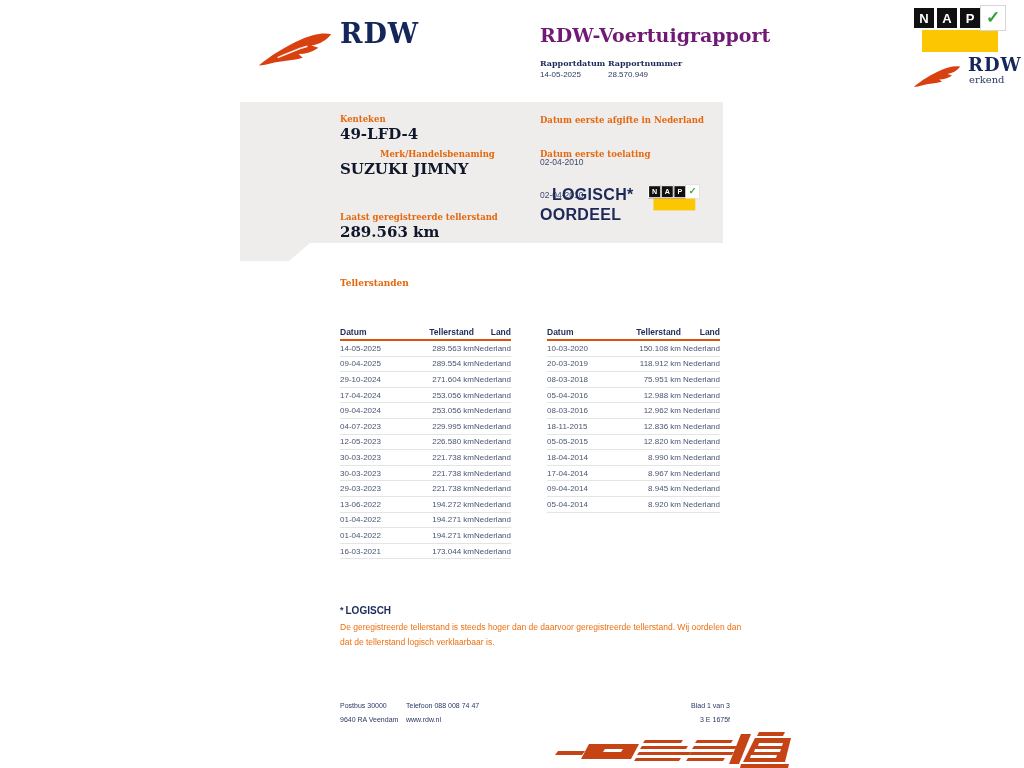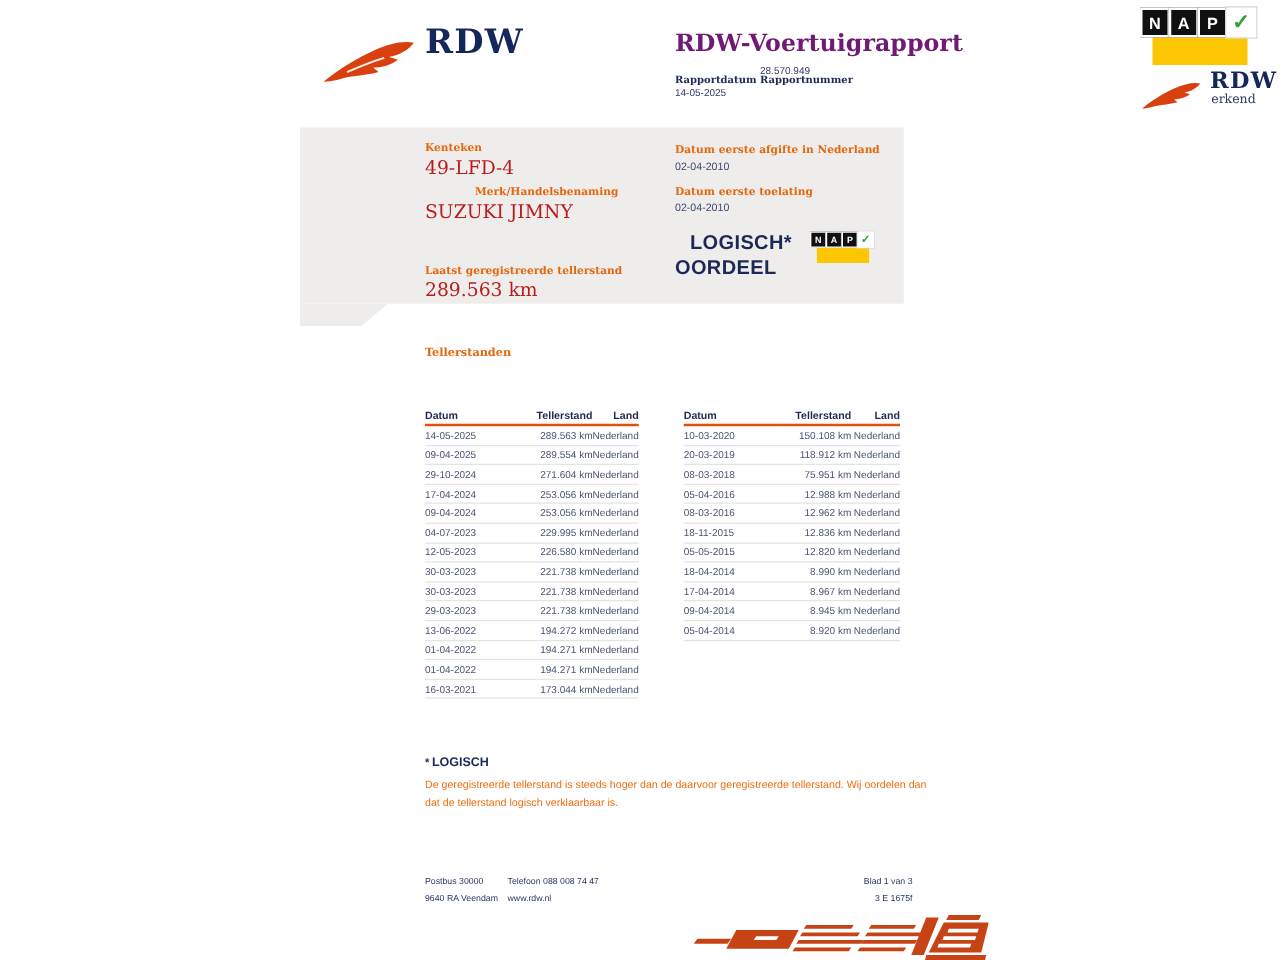--- a/index.html
+++ b/index.html
@@ -9,21 +9,21 @@
 
   
   .brand-feather{left:256px;top:24px;width:78px;height:46px;}
   .brand-text{left:340px;top:18px;font-family:"DejaVu Serif",serif;font-size:27px;
               font-weight:600;color:#15265B;letter-spacing:1px;}
   .report-title{left:540px;top:24px;font-family:"DejaVu Serif",serif;font-size:19px;
                 font-weight:700;color:#701a75;}
   .meta-label{font-family:"DejaVu Serif",serif;font-size:8px;font-weight:700;color:#1C2857;}
   .meta-value{font-size:8px;color:#2E3A66;}
   .meta-date-l{left:540px;top:58px;} .meta-date-v{left:540px;top:70px;}
-  .meta-num-l{left:608px;top:58px;}  .meta-num-v{left:608px;top:52px;text-align:center;}
+  .meta-num-l{left:608px;top:58px;}  .meta-num-v{left:608px;top:70px;text-align:center;}
 
   
   .nap{width:92px;height:54px;}
   .nap-big{left:912px;top:4px;}
   .nap-yellow{position:absolute;left:10px;top:17px;width:76px;height:31px;background:#FCC602;}
   .nap-sq{position:absolute;top:2px;width:20px;height:20px;background:#101010;
           border:2px solid #fff;color:#fff;font-weight:700;font-size:13px;
           display:flex;align-items:center;justify-content:center;}
   .nap-sq.s0{left:0px;} .nap-sq.s1{left:23px;} .nap-sq.s2{left:46px;}
   .nap-check{position:absolute;left:69px;top:2px;width:20px;height:20px;background:#fff;
@@ -36,22 +36,22 @@
   .erkend-text{left:968px;top:54px;font-family:"DejaVu Serif",serif;font-size:18px;
                font-weight:600;color:#15265B;letter-spacing:1px;}
   .erkend-sub{left:969px;top:74px;font-family:"DejaVu Serif",serif;font-size:10px;color:#2E3A66;}
 
   
   .vbox{left:240px;top:102px;width:483px;height:141px;background:#EFEDEC;}
   .vbox::after{content:'';position:absolute;left:0;top:141px;width:70px;height:18px;
                background:#EFEDEC;clip-path:polygon(0 0,100% 0,70% 100%,0 100%);}
   .olabel{position:absolute;font-size:8.5px;font-weight:700;color:#E5670D;
           font-family:"DejaVu Serif",serif;}
-  .bigval{position:absolute;font-family:"DejaVu Serif",serif;font-size:15px;color:#b91c1c;}
-  .smval{position:absolute;font-size:8.5px;color:#3E4A70;}
+  .bigval{position:absolute;font-family:"DejaVu Serif",serif;font-size:15px;color:#0f172a;font-weight:bold;}
+  .smval{position:absolute;font-size:8.5px;color:#3E4A70;margin-top:29px;}
   .oordeel{position:absolute;font-size:16px;font-weight:800;color:#1C2857;
            letter-spacing:.3px;font-family:"Liberation Sans",sans-serif;}
 
   
   .tbl-title{left:340px;top:278px;font-size:9px;font-weight:700;color:#E5670D;
              font-family:"DejaVu Serif",serif;}
   .tbl{top:291px;margin-top:36px;}
   .tbl-left{left:340px;width:171px;} .tbl-right{left:547px;width:173px;}
   .thead{display:flex;height:12px;border-bottom:2px solid #E1500A;
          font-size:8.5px;font-weight:700;color:#1F2B56;}

